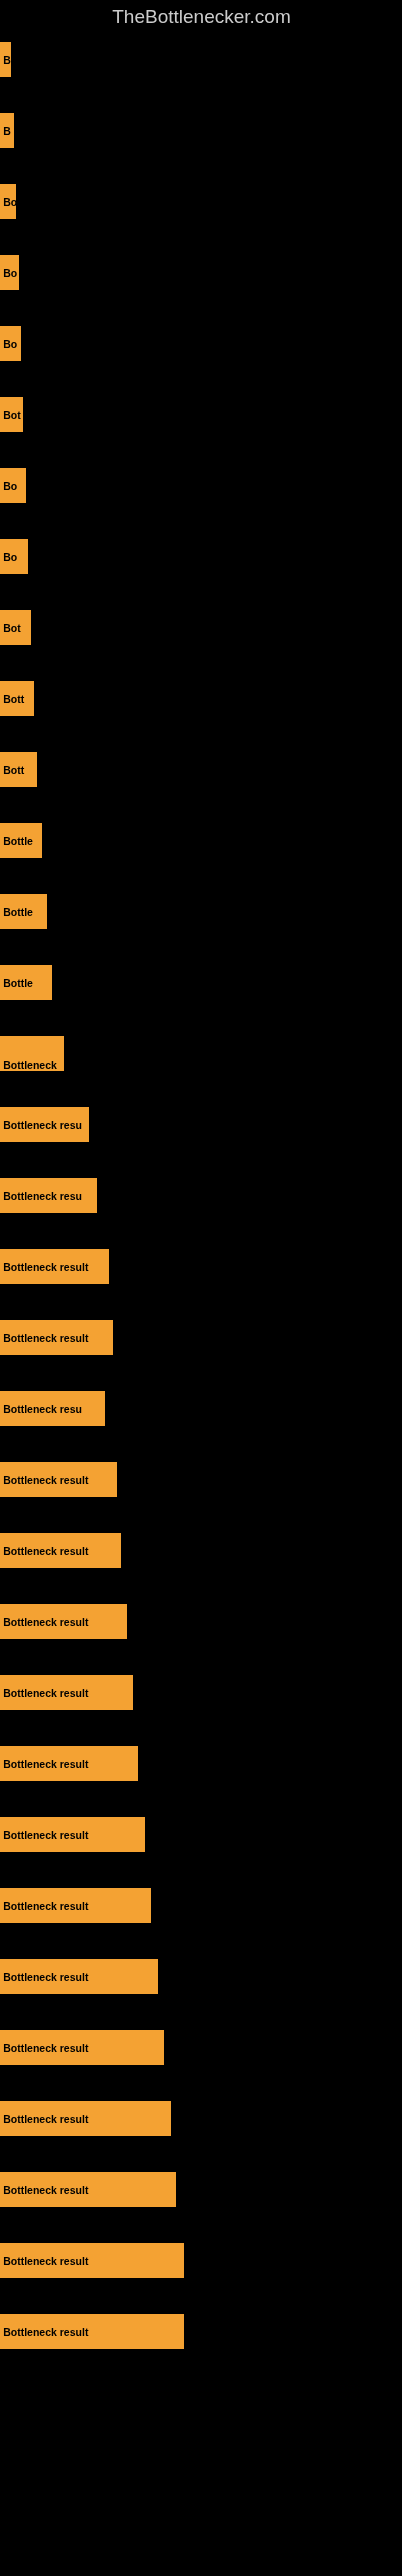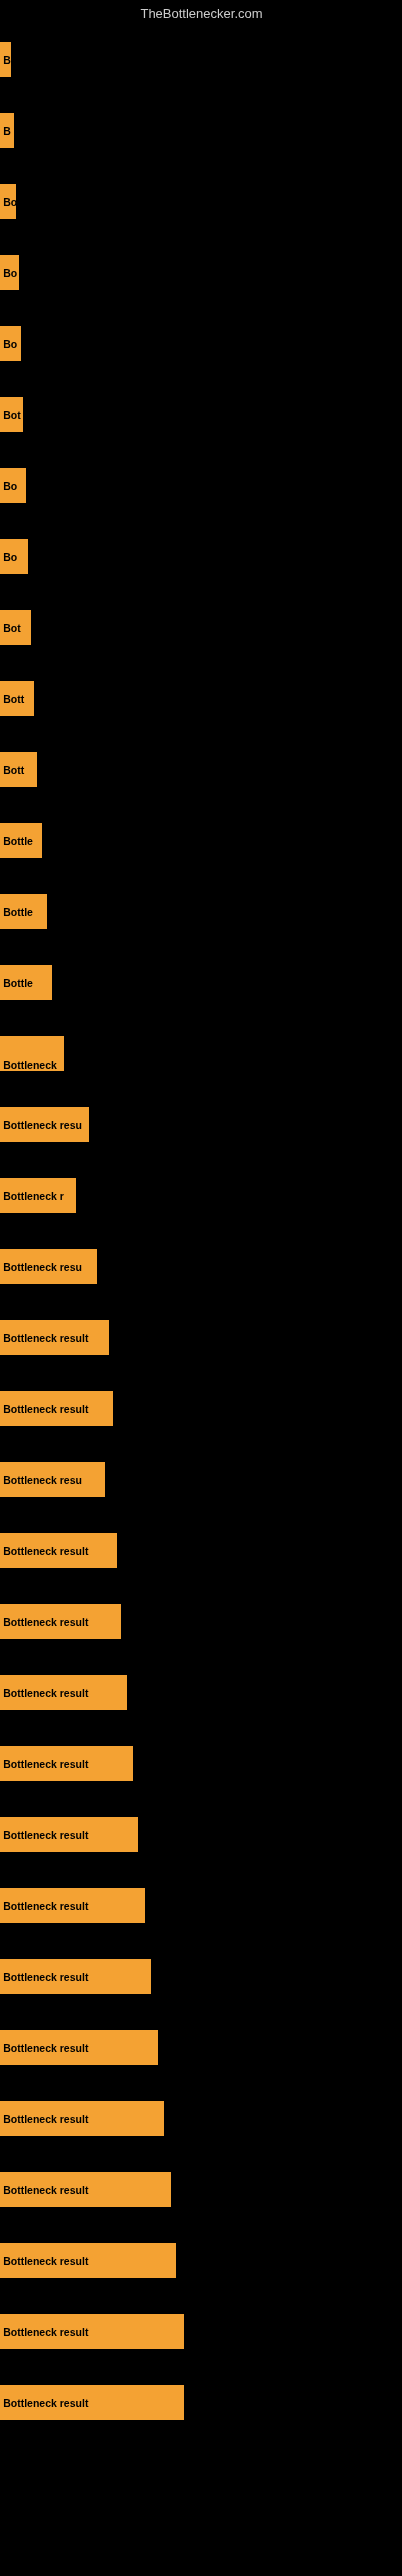--- a/index.html
+++ b/index.html
@@ -9,21 +9,21 @@
     }
     body {
       background-color: #000;
       width: 403px;
       min-height: 2576px;
       font-family: Arial, sans-serif;
       position: relative;
     }
     .site-title {
       color: #ccc;
-      font-size: 13px;
+      font-size: 19px;
       text-align: center;
       padding: 6.4px 0 3.2px 0;
       position: absolute;
       top: 0;
       left: 0;
       right: 0;
     }
     .bars-container {
       position: absolute;
       top: 24px;
@@ -132,25 +132,20 @@
       <div class="bar" style="width: 64px; align-items: flex-end;">
         <span class="bar-label">Bottleneck</span>
       </div>
     </div>
     <div class="bar-row">
       <div class="bar" style="width: 89px;">
         <span class="bar-label">Bottleneck resu</span>
       </div>
     </div>
     <div class="bar-row">
-      <div class="bar" style="width: 76px;">
-        <span class="bar-label">Bottleneck r</span>
-      </div>
-    </div>
-    <div class="bar-row">
       <div class="bar" style="width: 97px;">
         <span class="bar-label">Bottleneck resu</span>
       </div>
     </div>
     <div class="bar-row">
       <div class="bar" style="width: 109px;">
         <span class="bar-label">Bottleneck result</span>
       </div>
     </div>
     <div class="bar-row">

